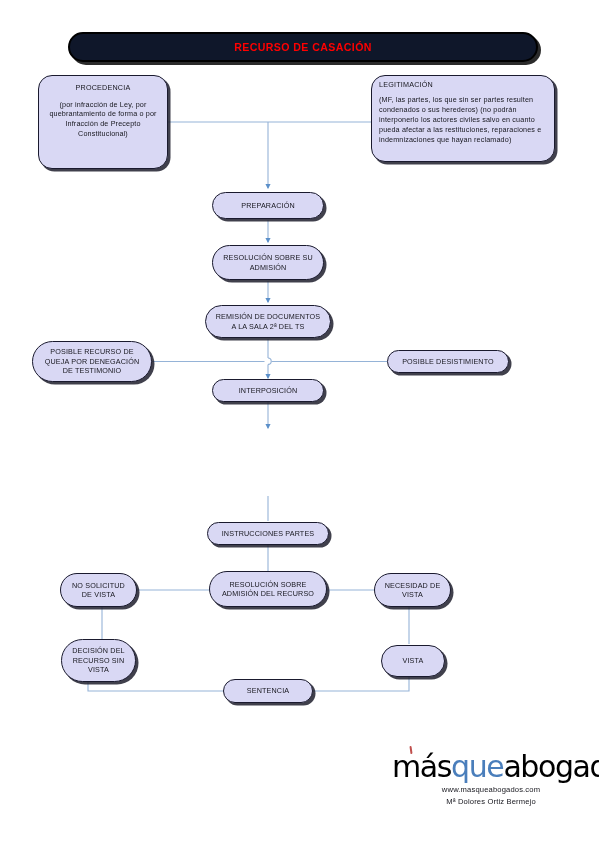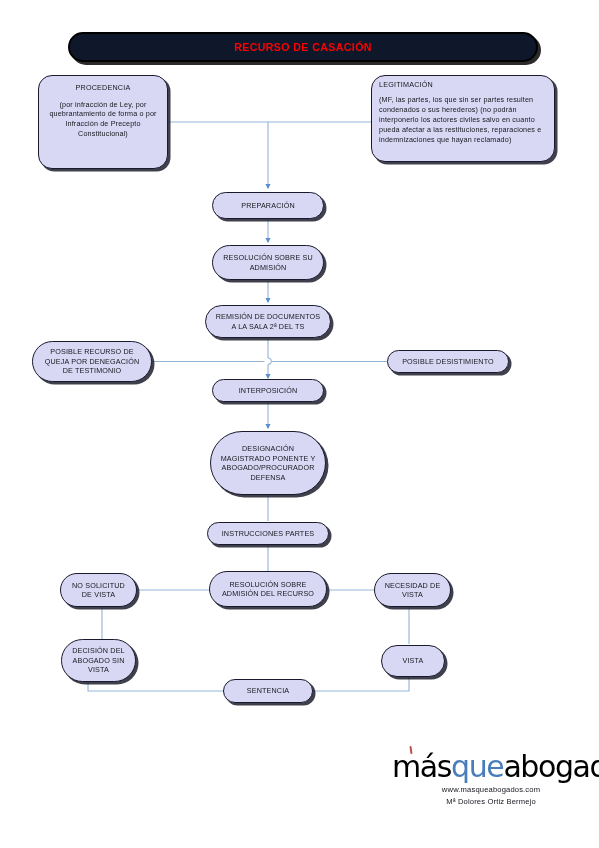--- a/index.html
+++ b/index.html
@@ -238,26 +238,20 @@
   </div>
 
   <div class="node" style="left:387px; top:350px; width:122px; height:23px;">
     <span class="label">POSIBLE DESISTIMIENTO</span>
   </div>
 
   <div class="node" style="left:212px; top:379px; width:112px; height:23px;">
     <span class="label">INTERPOSICIÓN</span>
   </div>
 
-  <div class="node" style="left:210px; top:431px; width:116px; height:64px;">
-    <span class="label">DESIGNACIÓN
-MAGISTRADO PONENTE Y
-ABOGADO/PROCURADOR
-DEFENSA</span>
-  </div>
 
   <div class="node" style="left:207px; top:522px; width:122px; height:23px;">
     <span class="label">INSTRUCCIONES PARTES</span>
   </div>
 
   <div class="node" style="left:60px; top:573px; width:77px; height:34px;">
     <span class="label">NO SOLICITUD
 DE VISTA</span>
   </div>
 
@@ -266,21 +260,21 @@
 ADMISIÓN DEL RECURSO</span>
   </div>
 
   <div class="node" style="left:374px; top:573px; width:77px; height:34px;">
     <span class="label">NECESIDAD DE
 VISTA</span>
   </div>
 
   <div class="node" style="left:61px; top:639px; width:75px; height:43px;">
     <span class="label">DECISIÓN DEL
-ABOGADO SIN
+RECURSO SIN
 VISTA</span>
   </div>
 
   <div class="node" style="left:381px; top:645px; width:64px; height:32px;">
     <span class="label">VISTA</span>
   </div>
 
   <div class="node" style="left:223px; top:679px; width:90px; height:24px;">
     <span class="label">SENTENCIA</span>
   </div>

